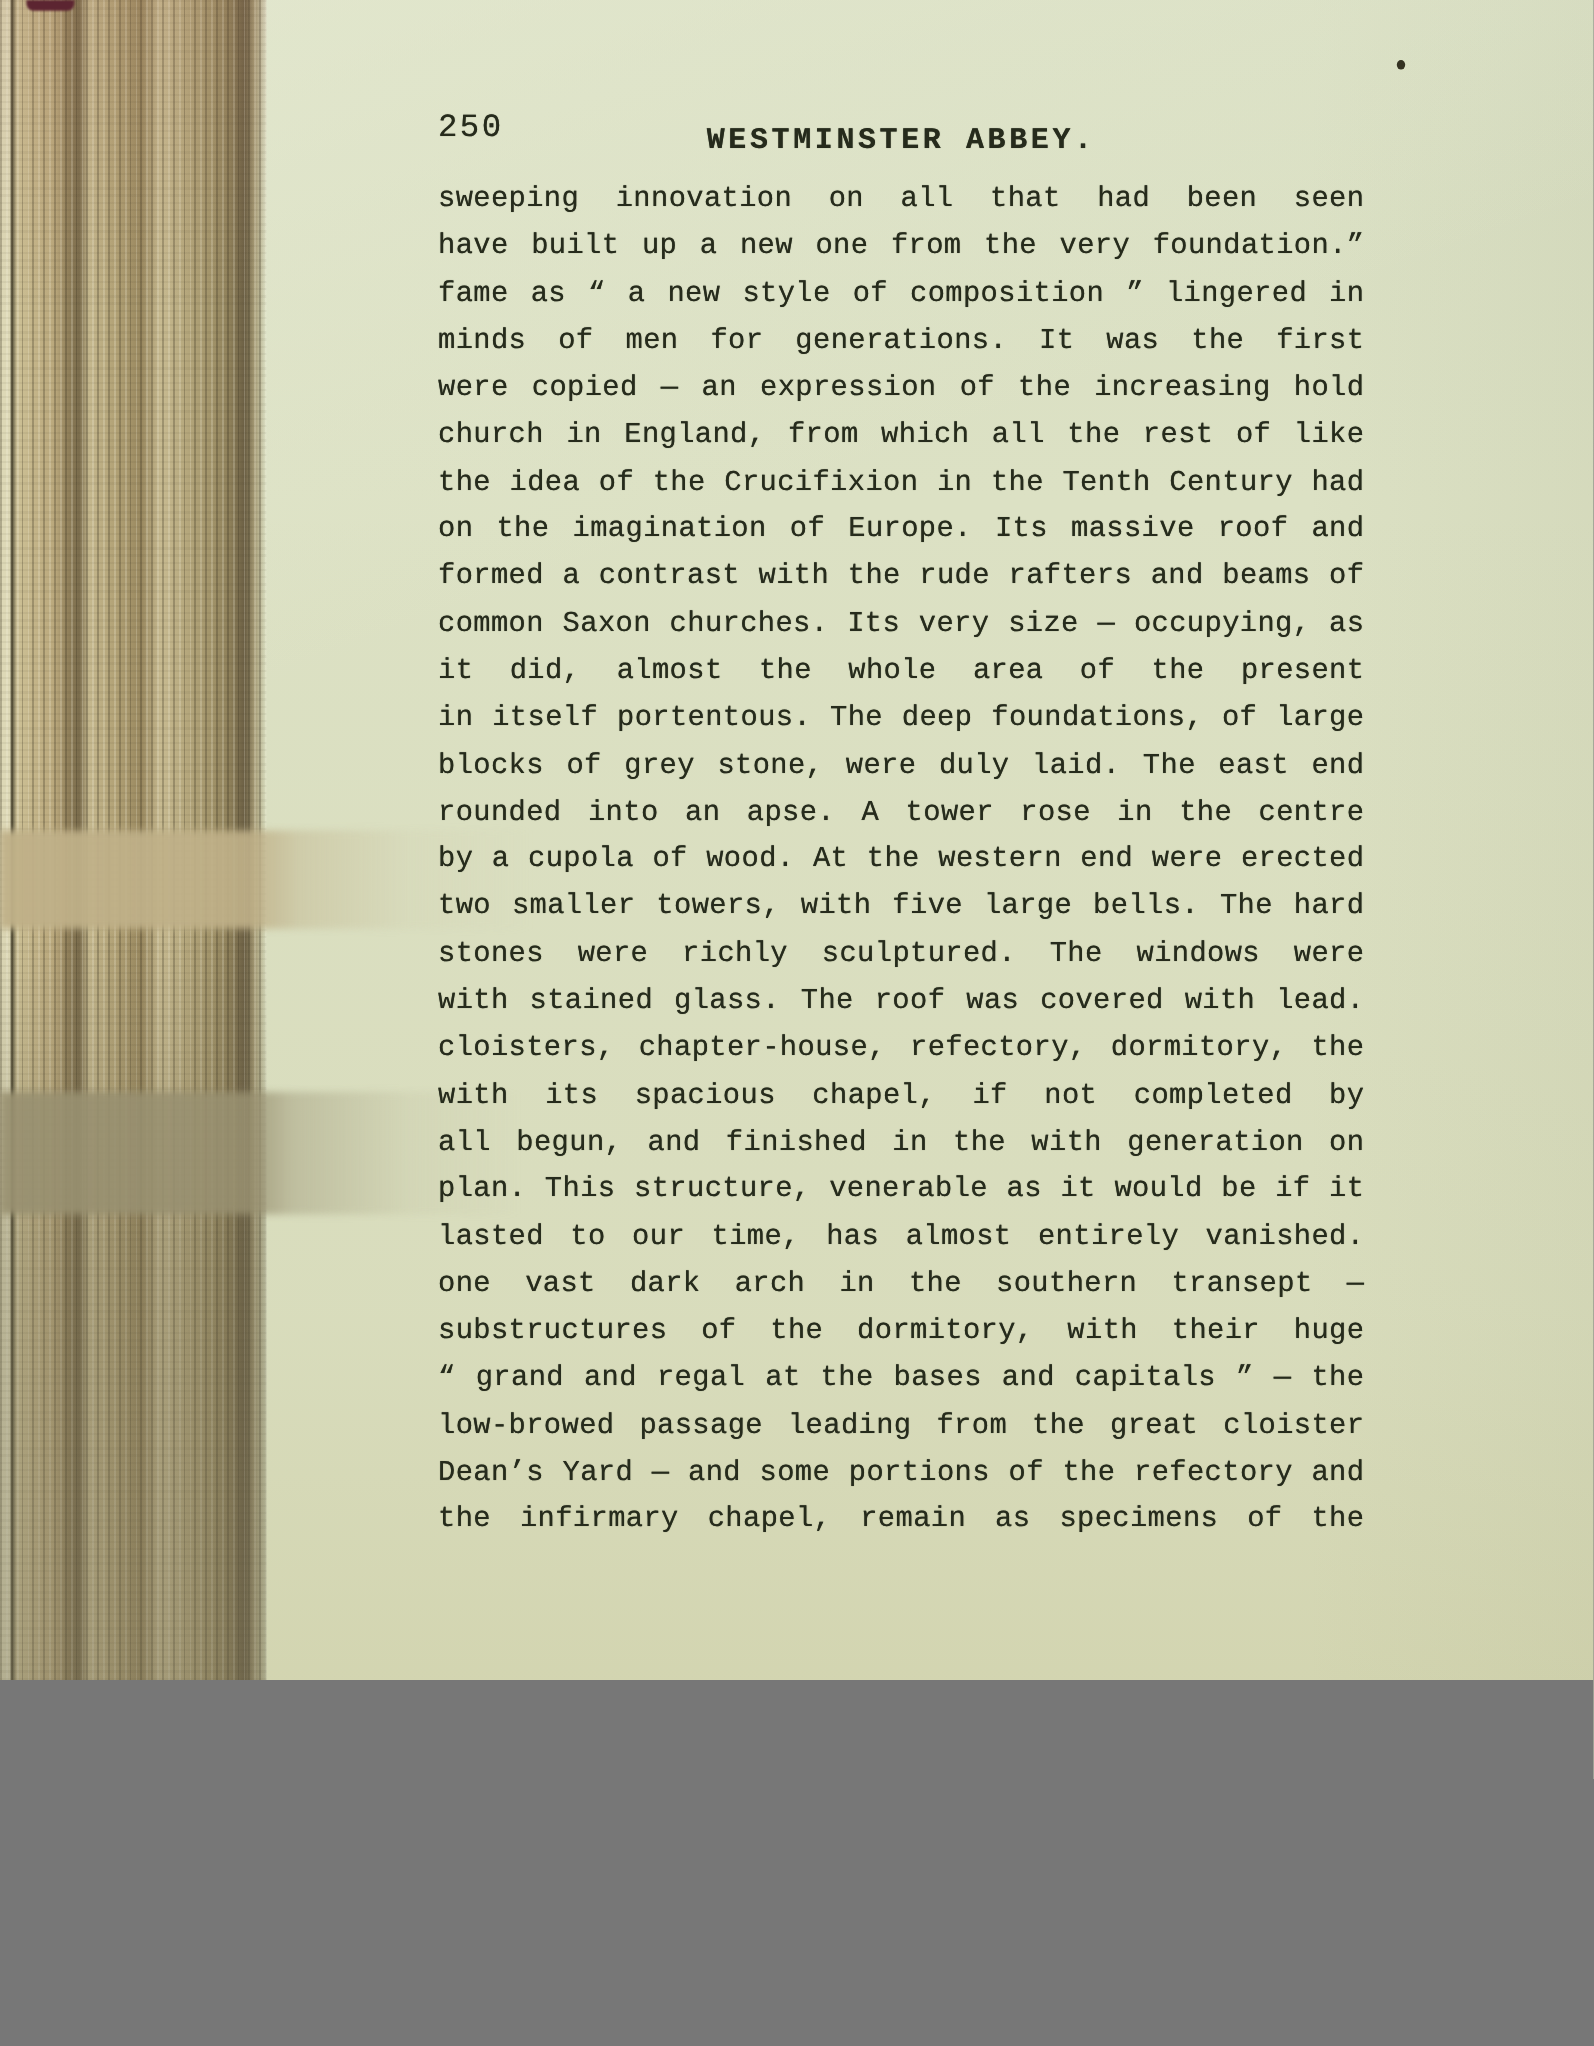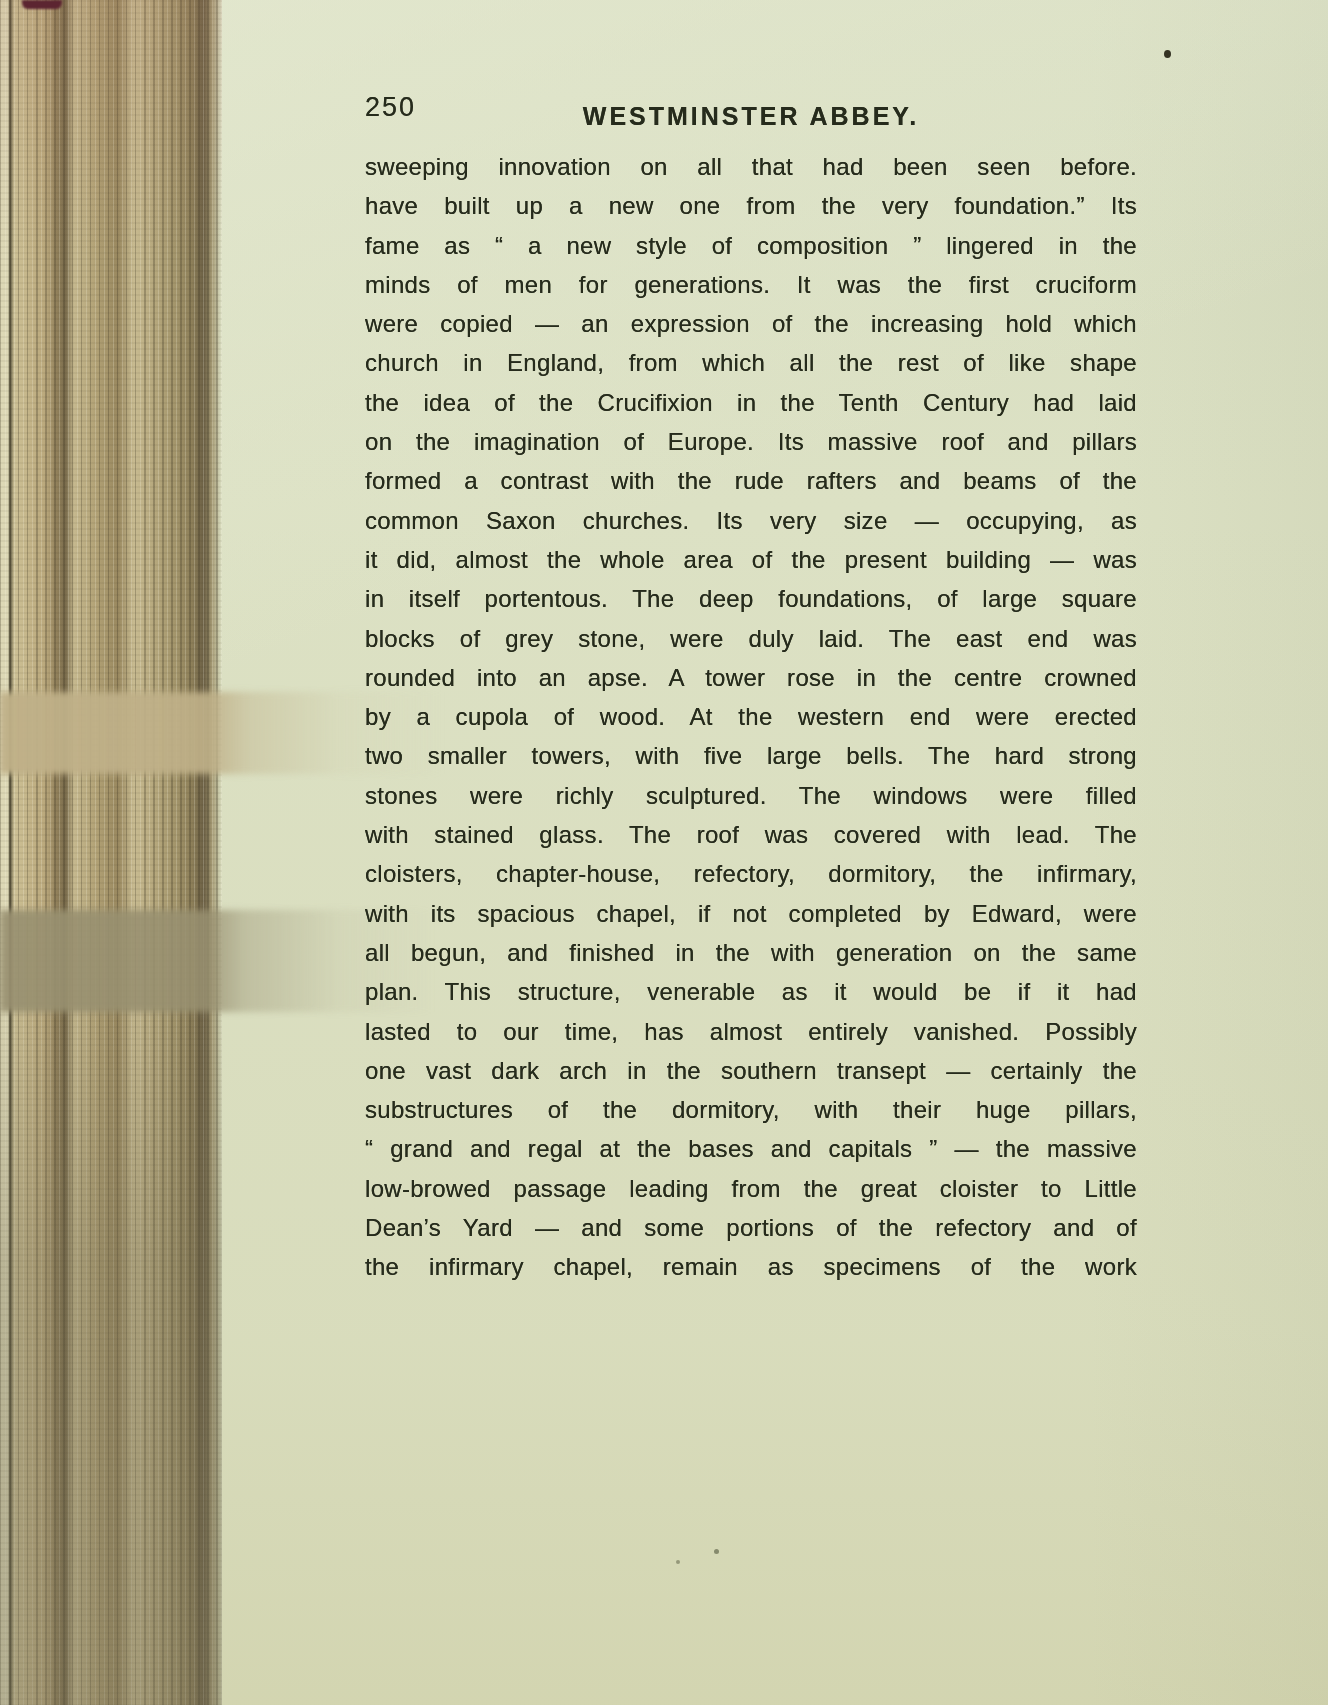--- a/index.html
+++ b/index.html
@@ -1,27 +1,27 @@
 <!DOCTYPE html>
 <html><head>
 <meta charset="utf-8">
 <style>
   html, body { margin: 0; padding: 0; background: #777; }
 
   .scan {
     position: relative;
     width: 1328px;
-    height: 1705px;
+    height: 1400px;
     overflow: hidden;
     background-color: #dce1c4;
     background-image:
       linear-gradient(160deg, rgba(235,238,215,0.55) 0%, rgba(235,238,215,0.0) 35%),
       linear-gradient(180deg, rgba(205,215,190,0.25) 0%, rgba(0,0,0,0) 30%, rgba(185,178,120,0.10) 78%, rgba(178,170,108,0.22) 100%),
       linear-gradient(270deg, rgba(150,155,120,0.10) 0%, rgba(0,0,0,0) 18%);
-    font-family: Liberation Sans, sans-serif;
+    font-family: Liberation Mono, monospace;
   }
 
   
   .edges {
     position: absolute; left: 0; top: 0; width: 222px; height: 100%;
     background-image:
       repeating-linear-gradient(90deg,
         rgba(55,48,30,0.28) 0px, rgba(55,48,30,0.28) 1.5px,
         rgba(0,0,0,0) 1.5px, rgba(0,0,0,0) 5px,
         rgba(250,248,230,0.22) 5px, rgba(250,248,230,0.22) 6.5px,

